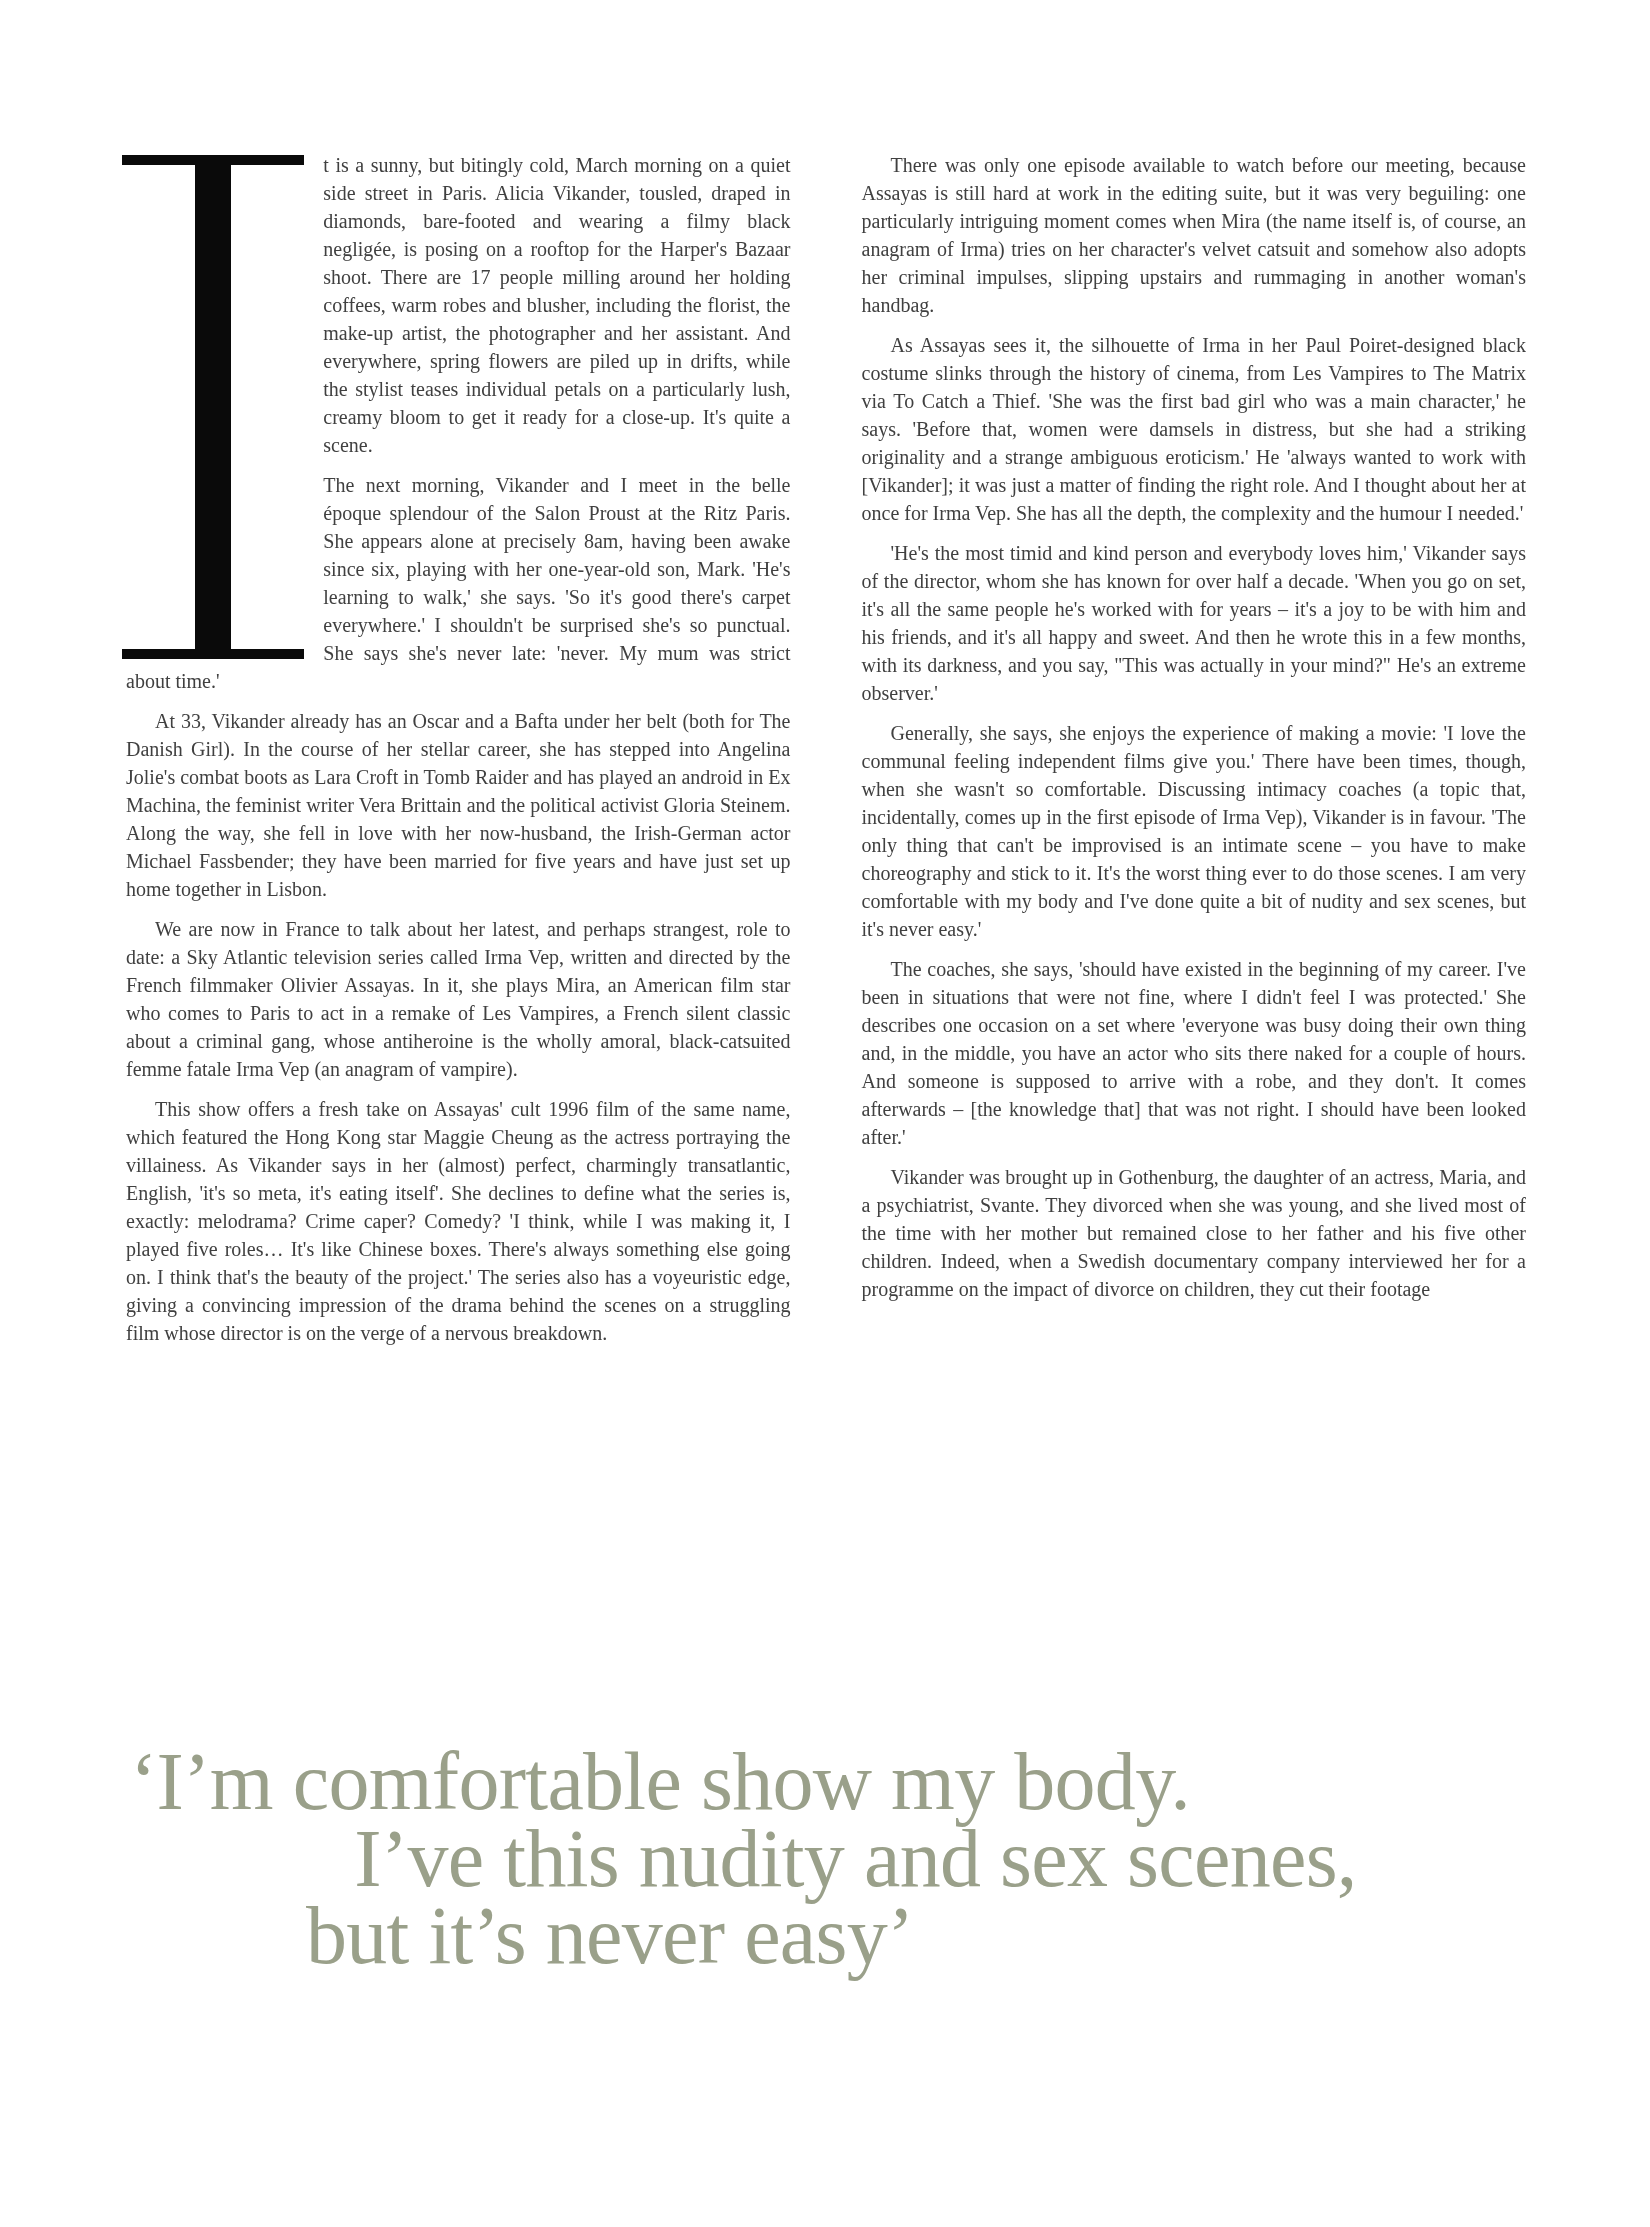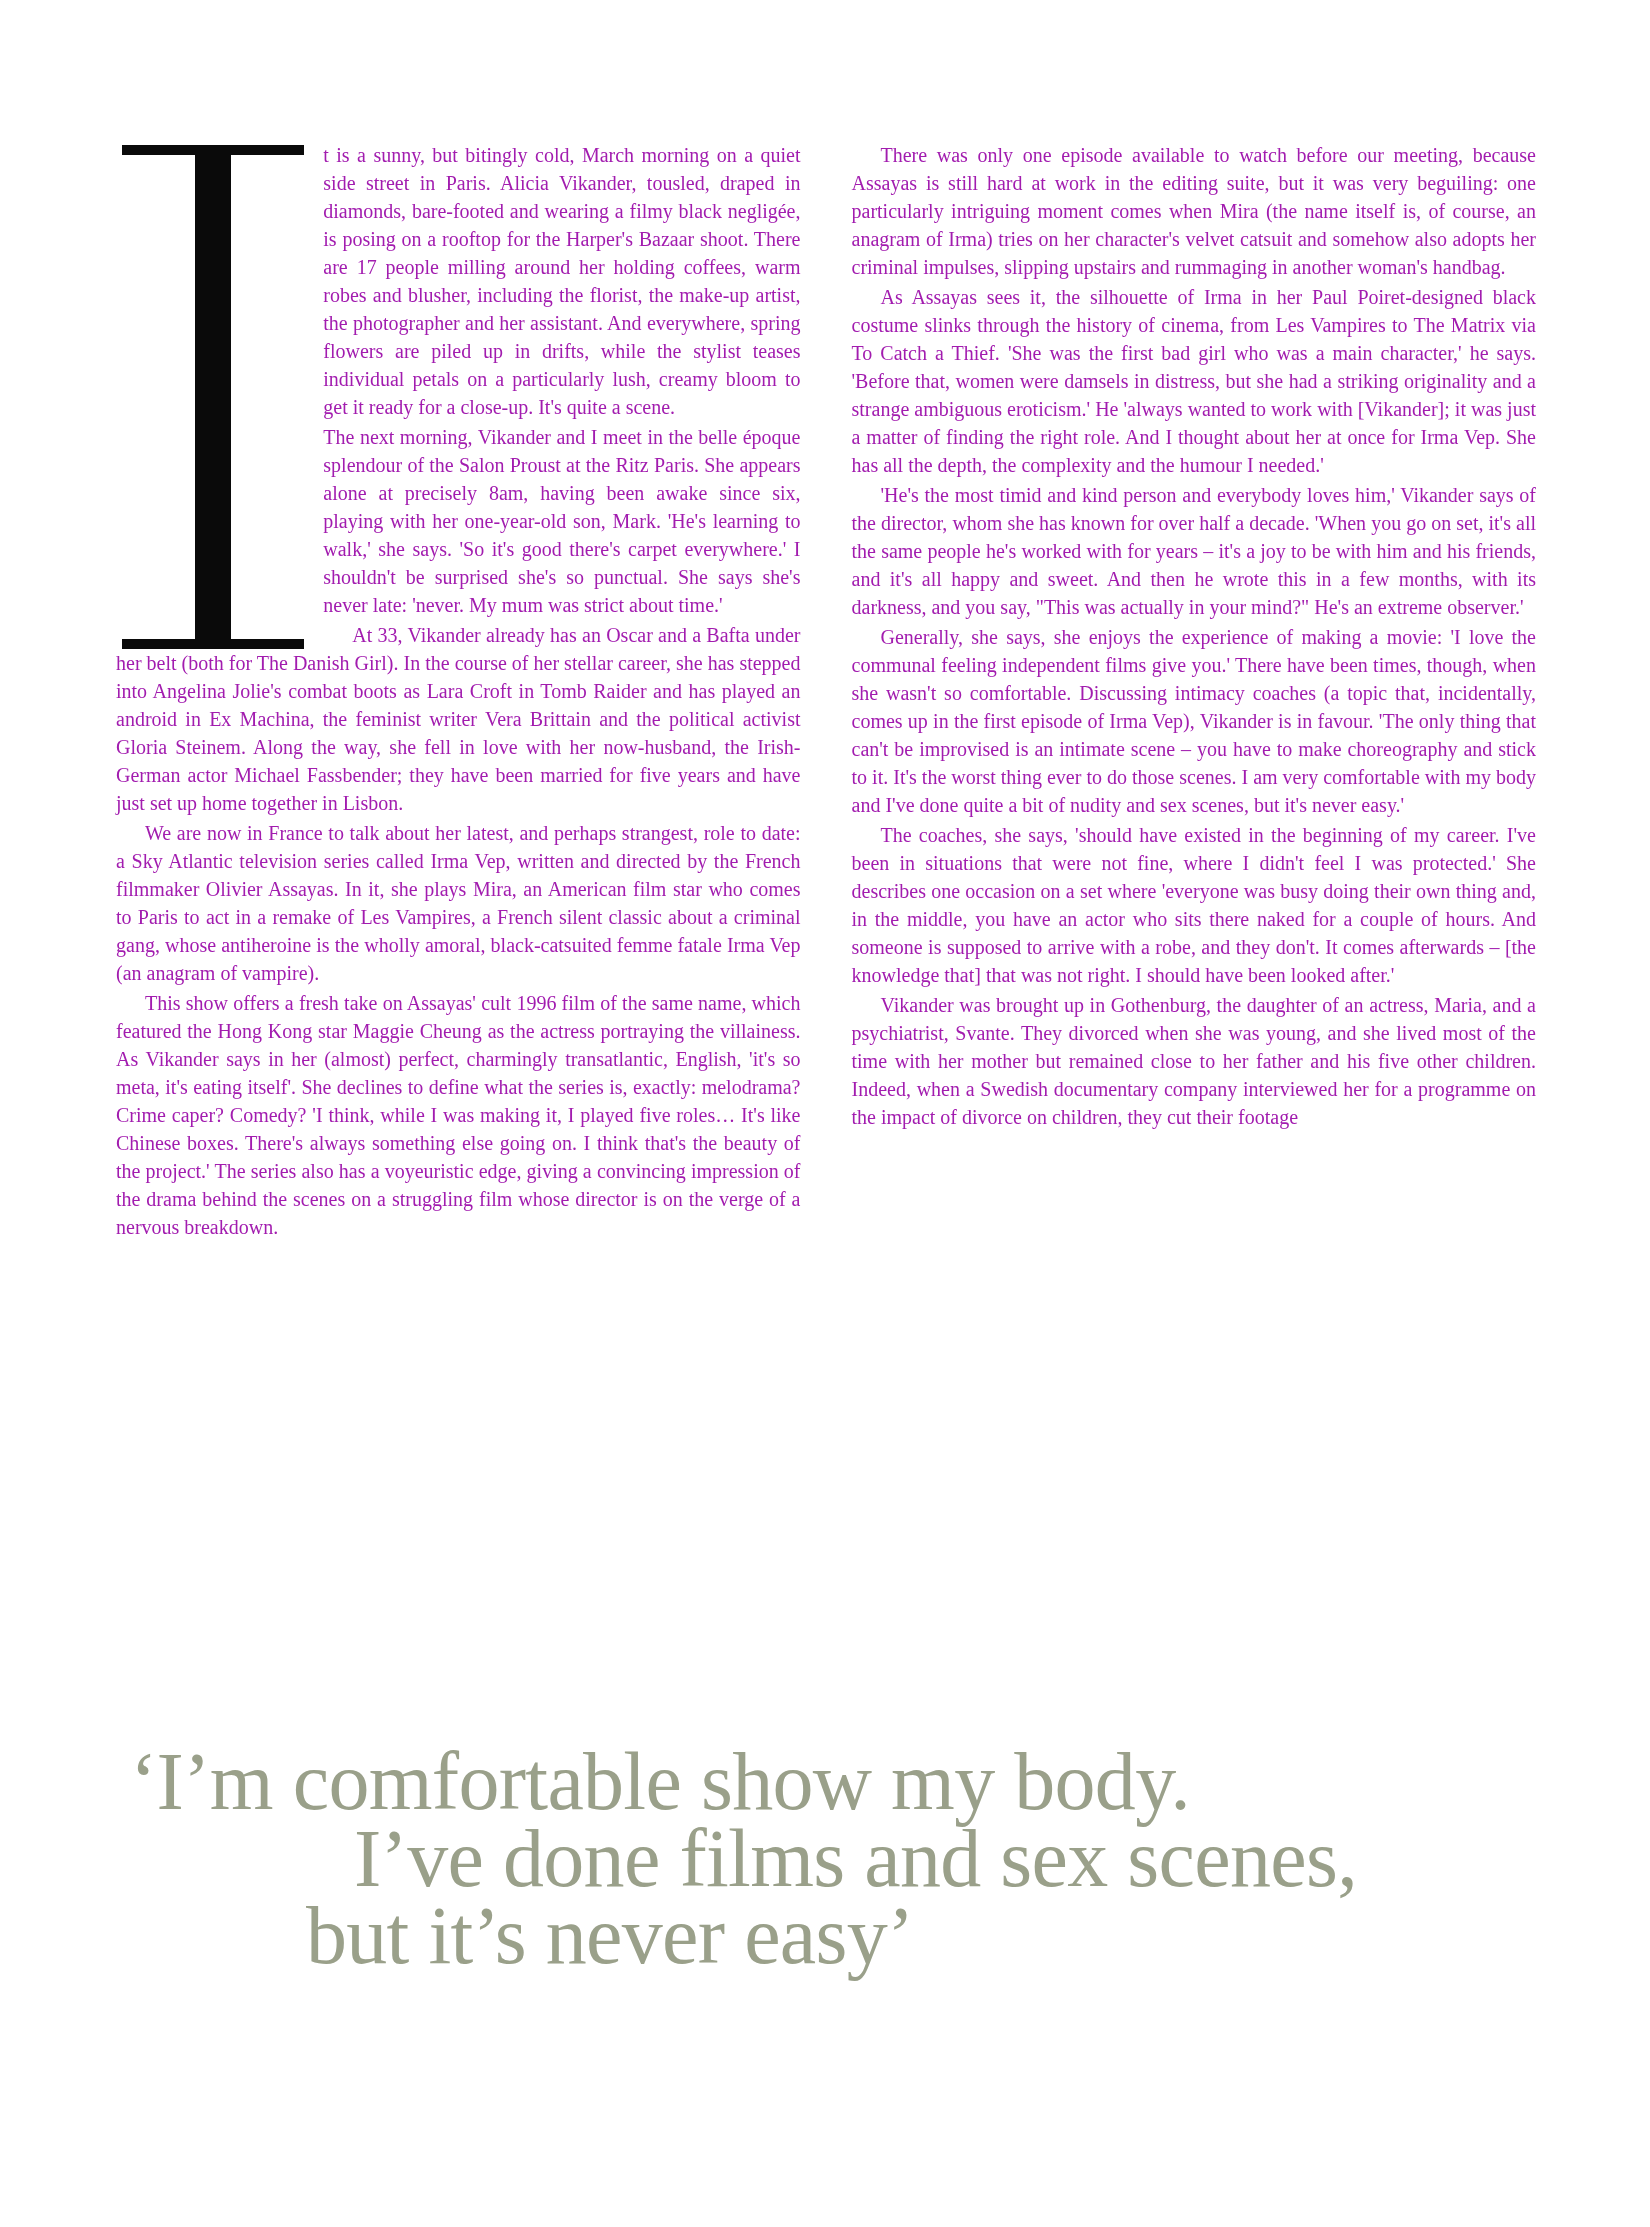--- a/index.html
+++ b/index.html
@@ -31,28 +31,28 @@
     width: 1424px;
     display: flex;
     gap: 47px;
   }
 
   .col {
     width: 689px;
   }
 
   .col p {
-    margin: 2px;
+    margin: 12px;
     font-size: 20px;
     line-height: 28px;
     text-align: justify;
     text-justify: inter-word;
     hyphens: auto;
     -webkit-hyphens: auto;
-    color: #a21caf;
+    color: #404040;
   }
 
   .col p + p {
     text-indent: 29px;
   }
 
   .col.right p:first-child {
     text-indent: 29px;
   }
 
@@ -148,18 +148,18 @@
       <p>'He's the most timid and kind person and everybody loves him,' Vikander says of the director, whom she has known for over half a decade. 'When you go on set, it's all the same people he's worked with for years – it's a joy to be with him and his friends, and it's all happy and sweet. And then he wrote this in a few months, with its darkness, and you say, "This was actually in your mind?" He's an extreme observer.'</p>
       <p>Generally, she says, she enjoys the experience of making a movie: 'I love the communal feeling independent films give you.' There have been times, though, when she wasn't so comfortable. Discussing intimacy coaches (a topic that, incidentally, comes up in the first episode of Irma Vep), Vikander is in favour. 'The only thing that can't be improvised is an intimate scene – you have to make choreography and stick to it. It's the worst thing ever to do those scenes. I am very comfortable with my body and I've done quite a bit of nudity and sex scenes, but it's never easy.'</p>
       <p>The coaches, she says, 'should have existed in the beginning of my career. I've been in situations that were not fine, where I didn't feel I was protected.' She describes one occasion on a set where 'everyone was busy doing their own thing and, in the middle, you have an actor who sits there naked for a couple of hours. And someone is supposed to arrive with a robe, and they don't. It comes afterwards – [the knowledge that] that was not right. I should have been looked after.'</p>
       <p>Vikander was brought up in Gothenburg, the daughter of an actress, Maria, and a psychiatrist, Svante. They divorced when she was young, and she lived most of the time with her mother but remained close to her father and his five other children. Indeed, when a Swedish documentary company interviewed her for a programme on the impact of divorce on children, they cut their footage</p>
     </div>
 
   </div>
 
   <div class="pull-quote">
     <span class="l1">‘I’m comfortable show my body.</span>
-    <span class="l2">I’ve done films and sex scenes,</span>
+    <span class="l2">I’ve this nudity and sex scenes,</span>
     <span class="l3">but it’s never easy’</span>
   </div>
 
 </div>
 
 
 </body></html>

